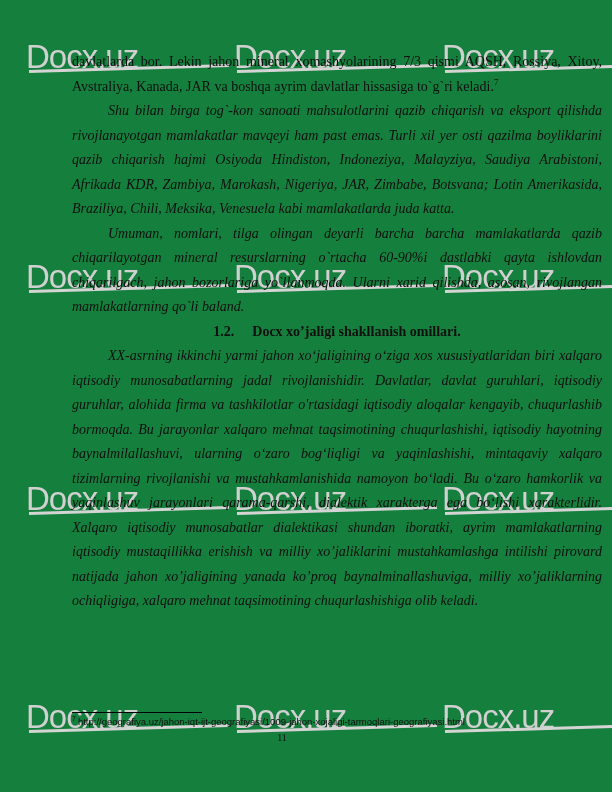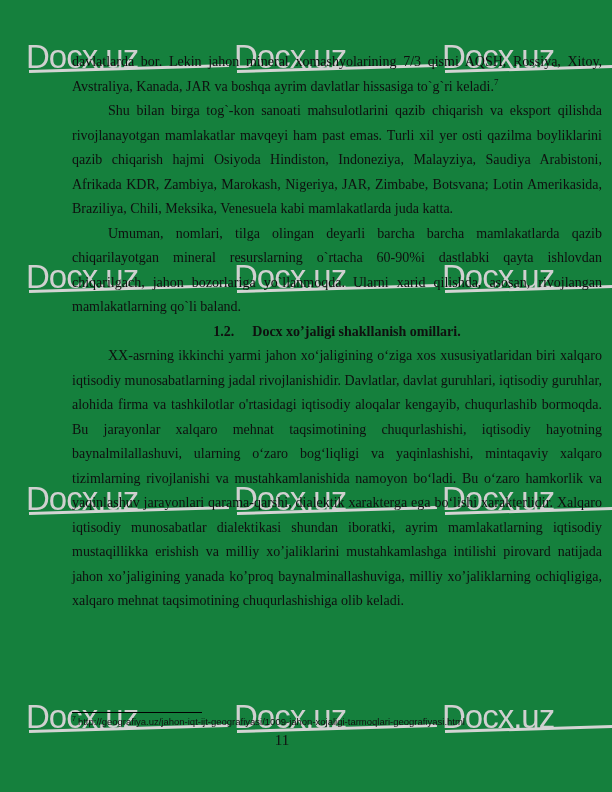--- a/index.html
+++ b/index.html
@@ -50,21 +50,21 @@
     position: absolute;
     z-index: 1;
     left: 72px;
     top: 50px;
     width: 530px;
     font-size: 14px;
     line-height: 24.5px;
     text-align: justify;
   }
   .content p { margin: 0; }
-  .para-indent { text-indent: 36px; }
+  .para-indent { text-indent: 36px; font-style: italic; }
   .para-cont-next { text-align-last: justify; }
   sup.fn-ref {
     font-size: 9px;
     line-height: 0;
     vertical-align: super;
   }
   .section-heading {
     margin: 0;
     font-size: 14px;
     font-weight: bold;
@@ -101,21 +101,21 @@
     margin-right: 2px;
   }
   .page-number {
     position: absolute;
     z-index: 1;
     left: 0;
     top: 732px;
     width: 564px;
     text-align: center;
     font-family: "Liberation Serif", serif;
-    font-size: 15px;
+    font-size: 10px;
     color: #111;
   }
 </style>
 </head>
 <body>
 
 <div class="page">
 
   <div class="wm-layer">
     <div class="wm r1 c1">Docx.uz</div>

